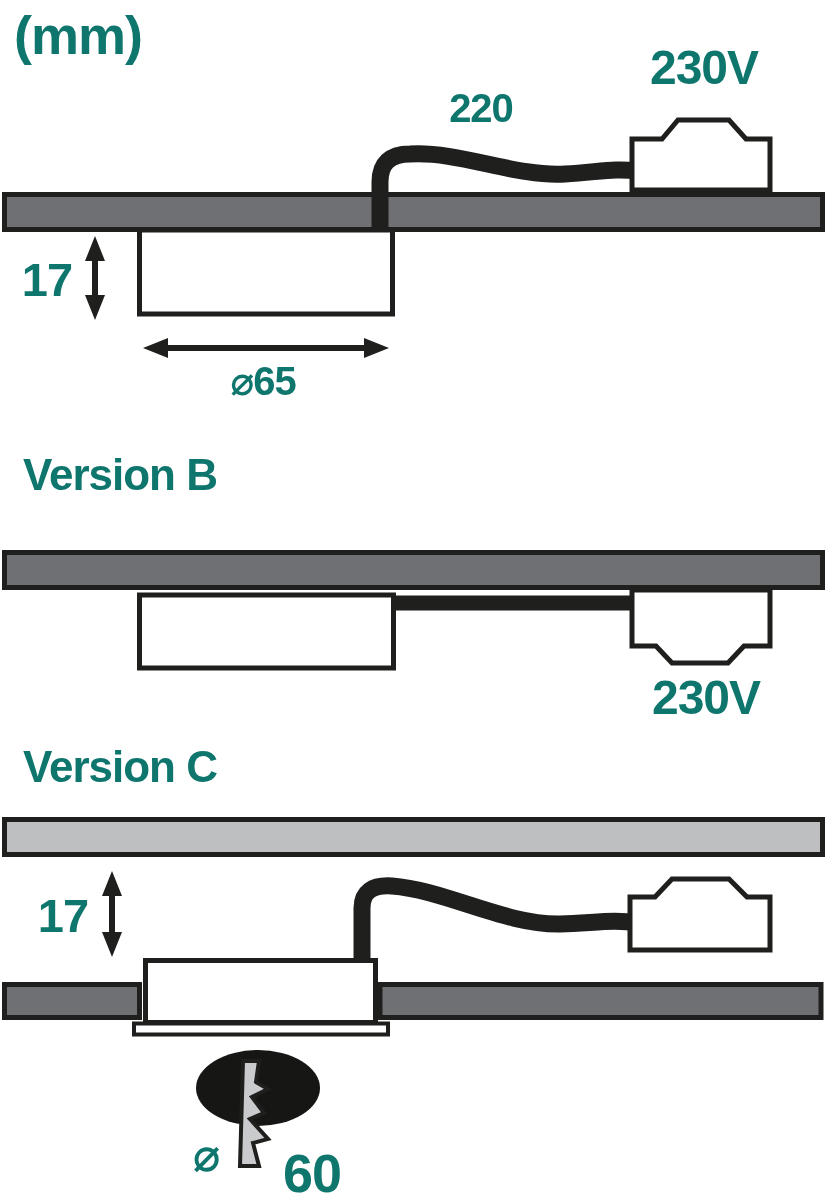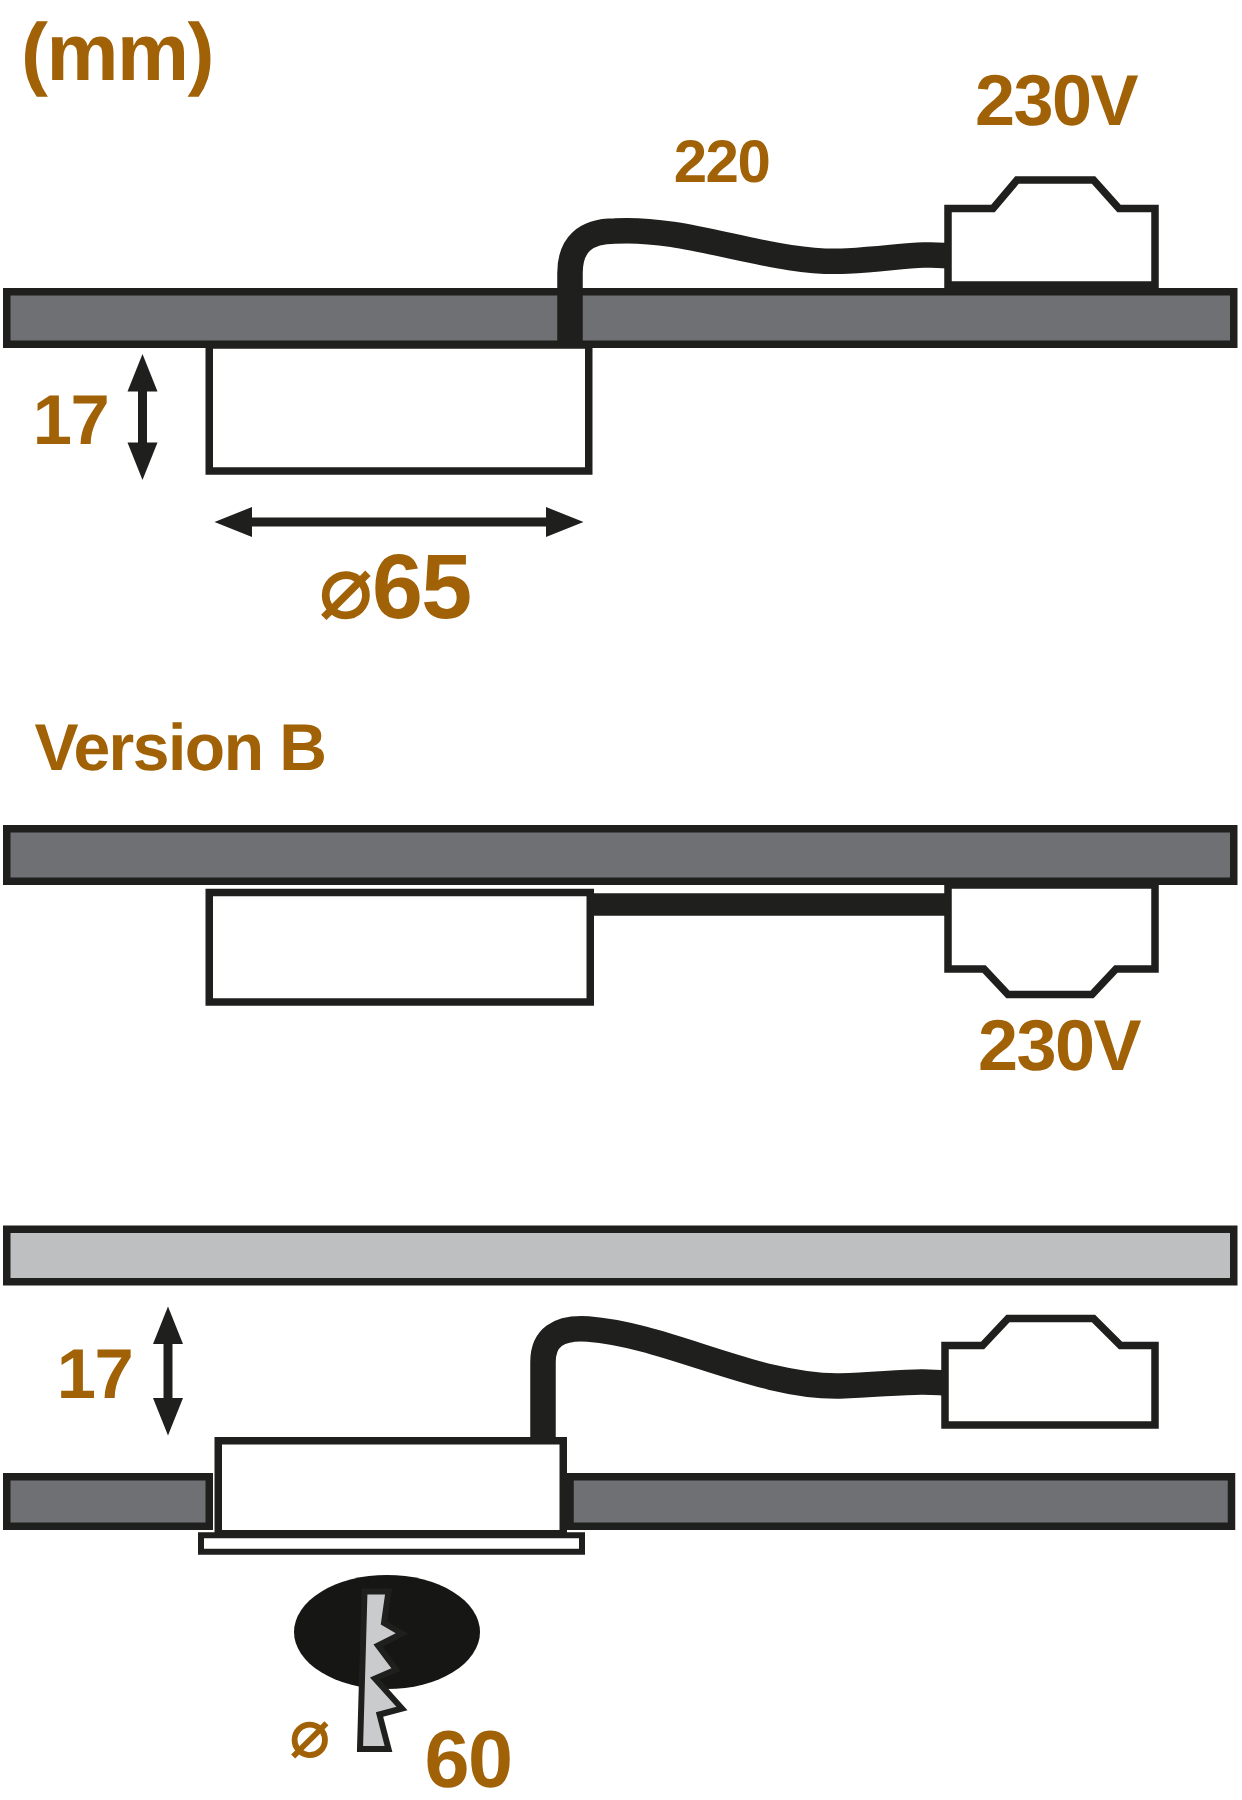--- a/index.html
+++ b/index.html
@@ -1,32 +1,32 @@
 <!DOCTYPE html>
 <html><head>
 <meta charset="utf-8">
 <style>
   html,body{margin:0;padding:0;background:#fff;}
   .stage{
     position:relative;width:828px;height:1200px;background:#ffffff;
     font-family:"Liberation Sans","DejaVu Sans",sans-serif;
-    color:#a16207;overflow:hidden;
+    color:#0f766e;overflow:hidden;
   }
   .stage svg{position:absolute;left:0;top:0;}
   .lbl{position:absolute;line-height:1;white-space:nowrap;letter-spacing:-1px;}
   .unit{left:14px;top:8px;font-size:54px;font-weight:600;}
   .vtitle{font-size:44px;font-weight:600;left:23px;}
   .t-a{top:118px;}
-  .t-b{top:477px;text-align:center;}
+  .t-b{top:453px;text-align:center;}
   .t-c{top:745px;}
   .num{font-weight:600;text-align:center;}
   .l220{left:426px;top:88px;width:110px;font-size:40px;}
   .l230a{left:638px;top:44px;width:132px;font-size:48px;}
   .l17a{left:14px;top:256px;width:66px;font-size:47px;}
-  .l65{left:193px;top:361px;width:140px;font-size:61px;}
+  .l65{left:193px;top:361px;width:140px;font-size:40px;}
   .l230b{left:640px;top:674px;width:132px;font-size:48px;}
   .l17c{left:30px;top:892px;width:66px;font-size:47px;}
   .ldiac{left:182px;top:1132px;width:48px;font-size:46px;}
   .l60c{left:276px;top:1126px;width:72px;font-size:54px;margin-top:20px;}
 </style>
 </head>
 <body>
 
 <div class="stage">
 
@@ -77,16 +77,17 @@
   <div class="lbl unit">(mm)</div>
 
   <div class="lbl num l220">220</div>
   <div class="lbl num l230a">230V</div>
   <div class="lbl num l17a">17</div>
   <div class="lbl num l65">⌀65</div>
 
   <div class="lbl vtitle t-b">Version B</div>
   <div class="lbl num l230b">230V</div>
 
+  <div class="lbl vtitle t-c">Version C</div>
   <div class="lbl num l17c">17</div>
   <div class="lbl num ldiac">⌀</div>
   <div class="lbl num l60c">60</div>
 </div>
 
 </body></html>

